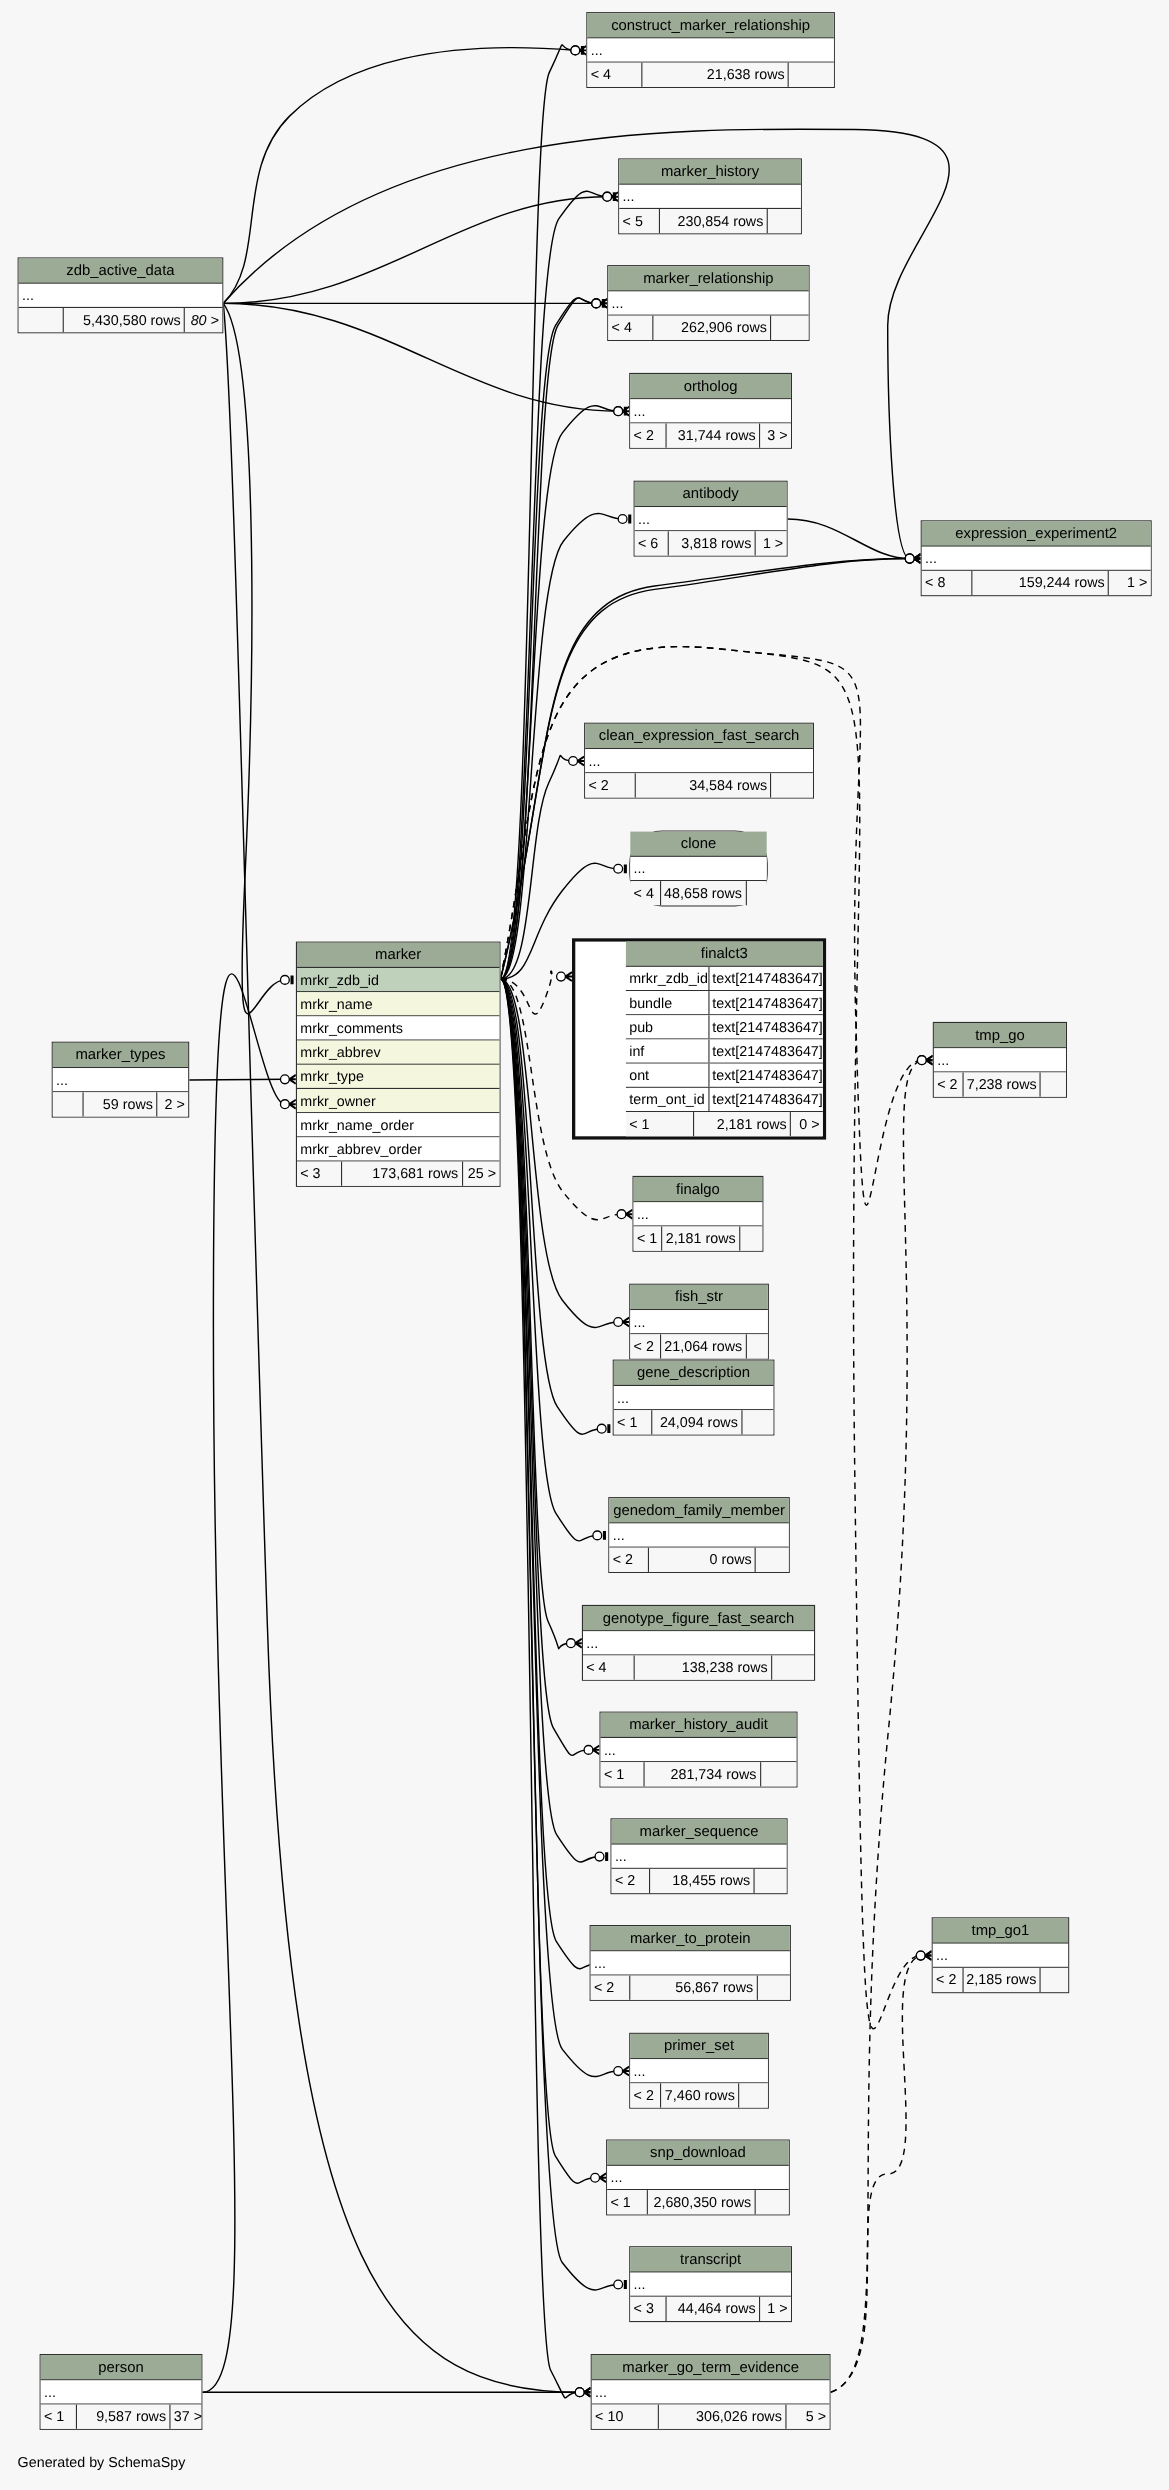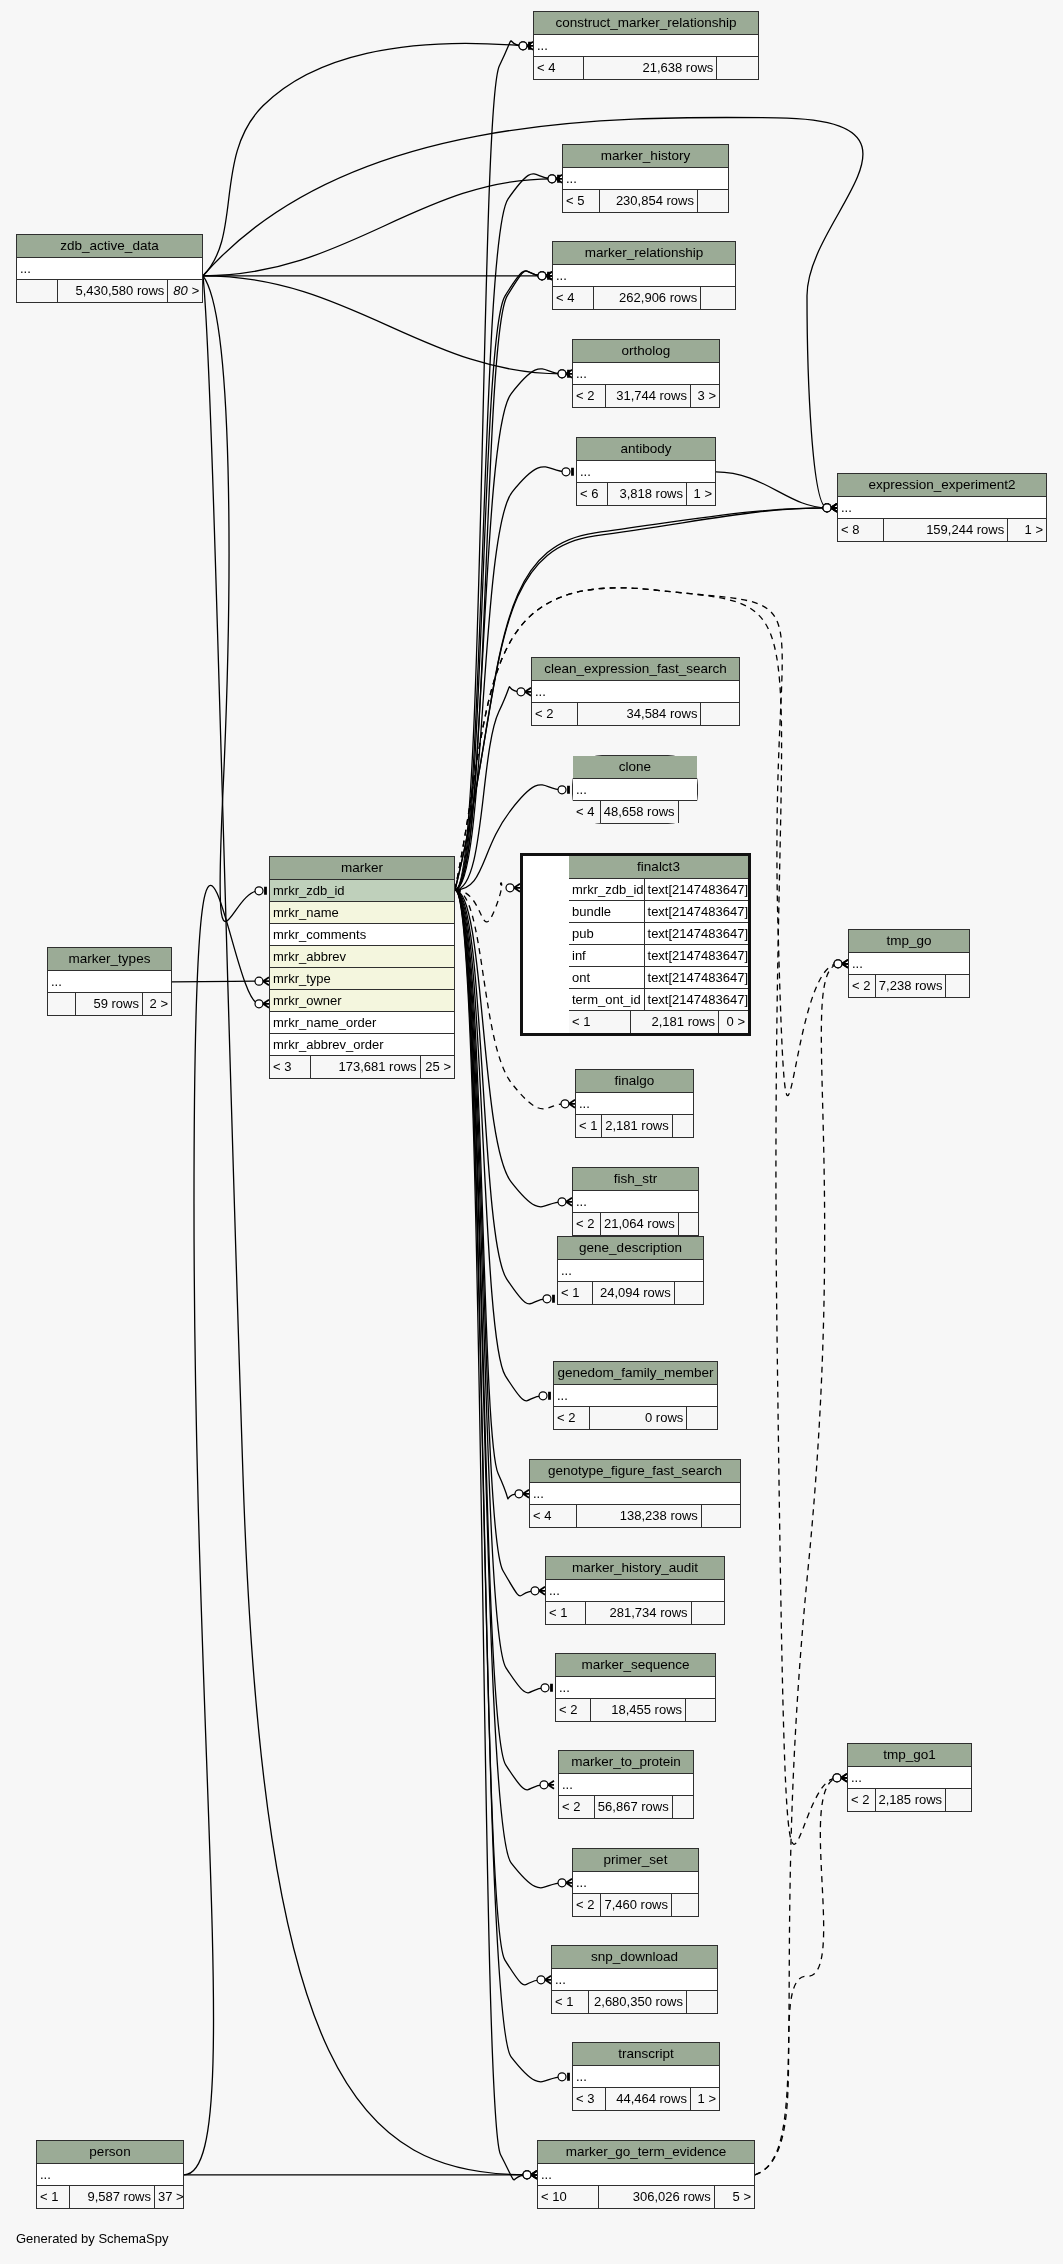--- a/index.html
+++ b/index.html
@@ -357,21 +357,21 @@
     </div>
     <div class="tbl" style="left: 847px; top: 1743px; width: 125px;">
       <div class="hdr">tmp_go1</div>
       <div class="row">...</div>
       <div class="foot">
         <span class="parents" style="width: 27.5px;">&lt; 2</span>
         <span class="rows">2,185 rows</span>
         <span class="children" style="width: 22.5px;"></span>
       </div>
     </div>
-    <div class="tbl" style="left: 558px; top: 1750px; width: 136px;">
+    <div class="tbl" style="left: 536px; top: 1750px; width: 183px;">
       <div class="hdr">marker_to_protein</div>
       <div class="row">...</div>
       <div class="foot">
         <span class="parents" style="width: 35.86px;">&lt; 2</span>
         <span class="rows">56,867 rows</span>
         <span class="children" style="width: 29.34px;"></span>
       </div>
     </div>
     <div class="tbl" style="left: 572px; top: 1848px; width: 127px;">
       <div class="hdr">primer_set</div>

